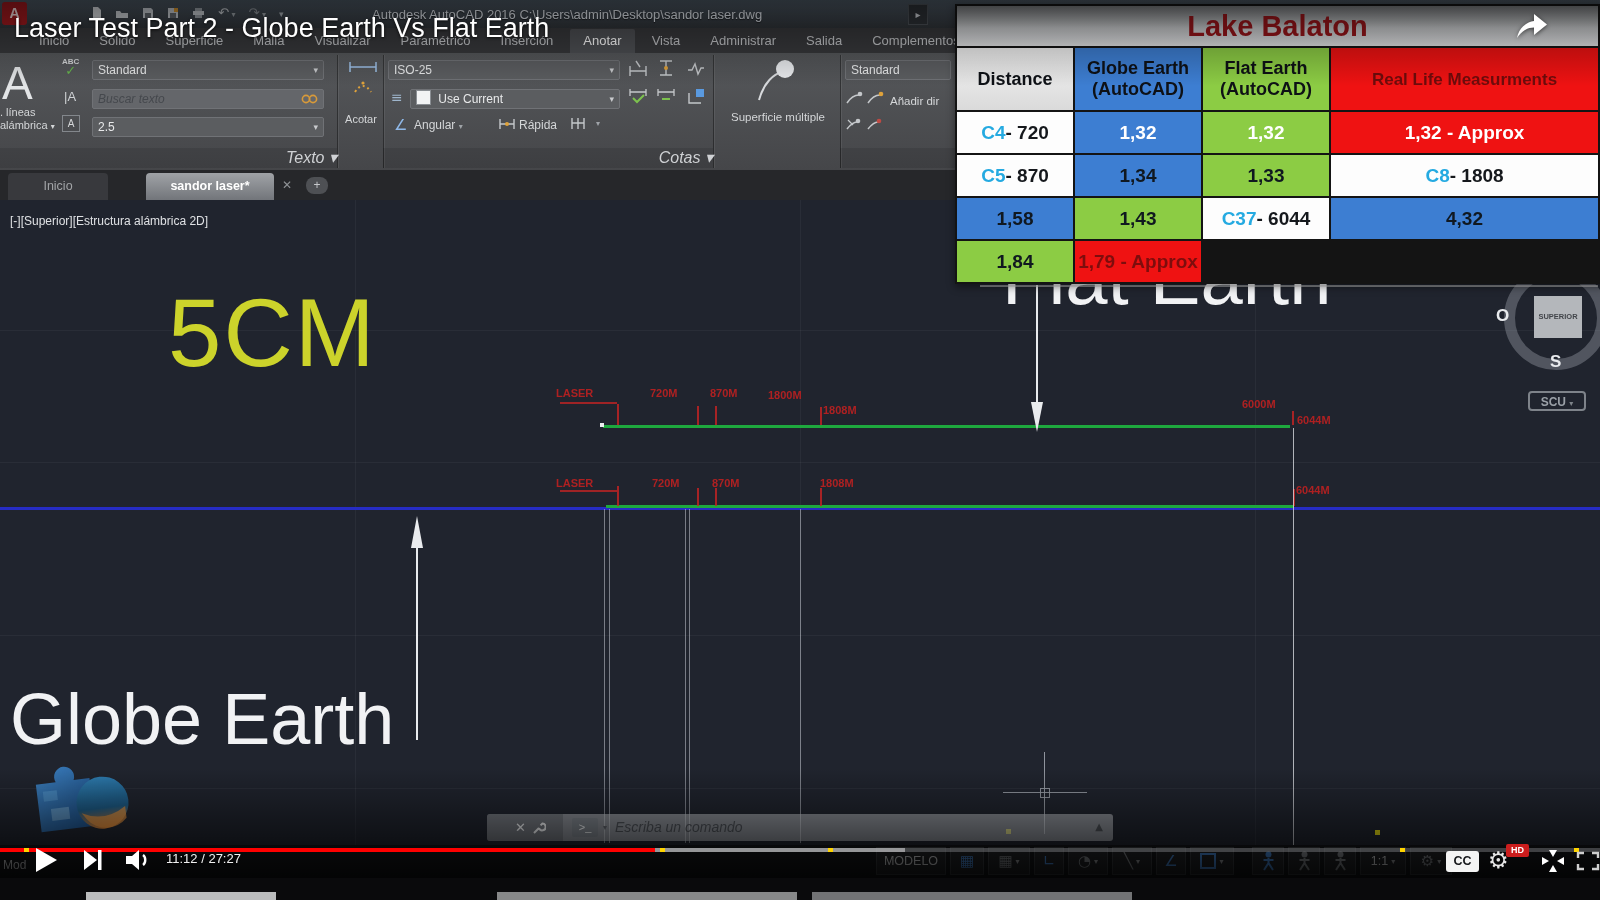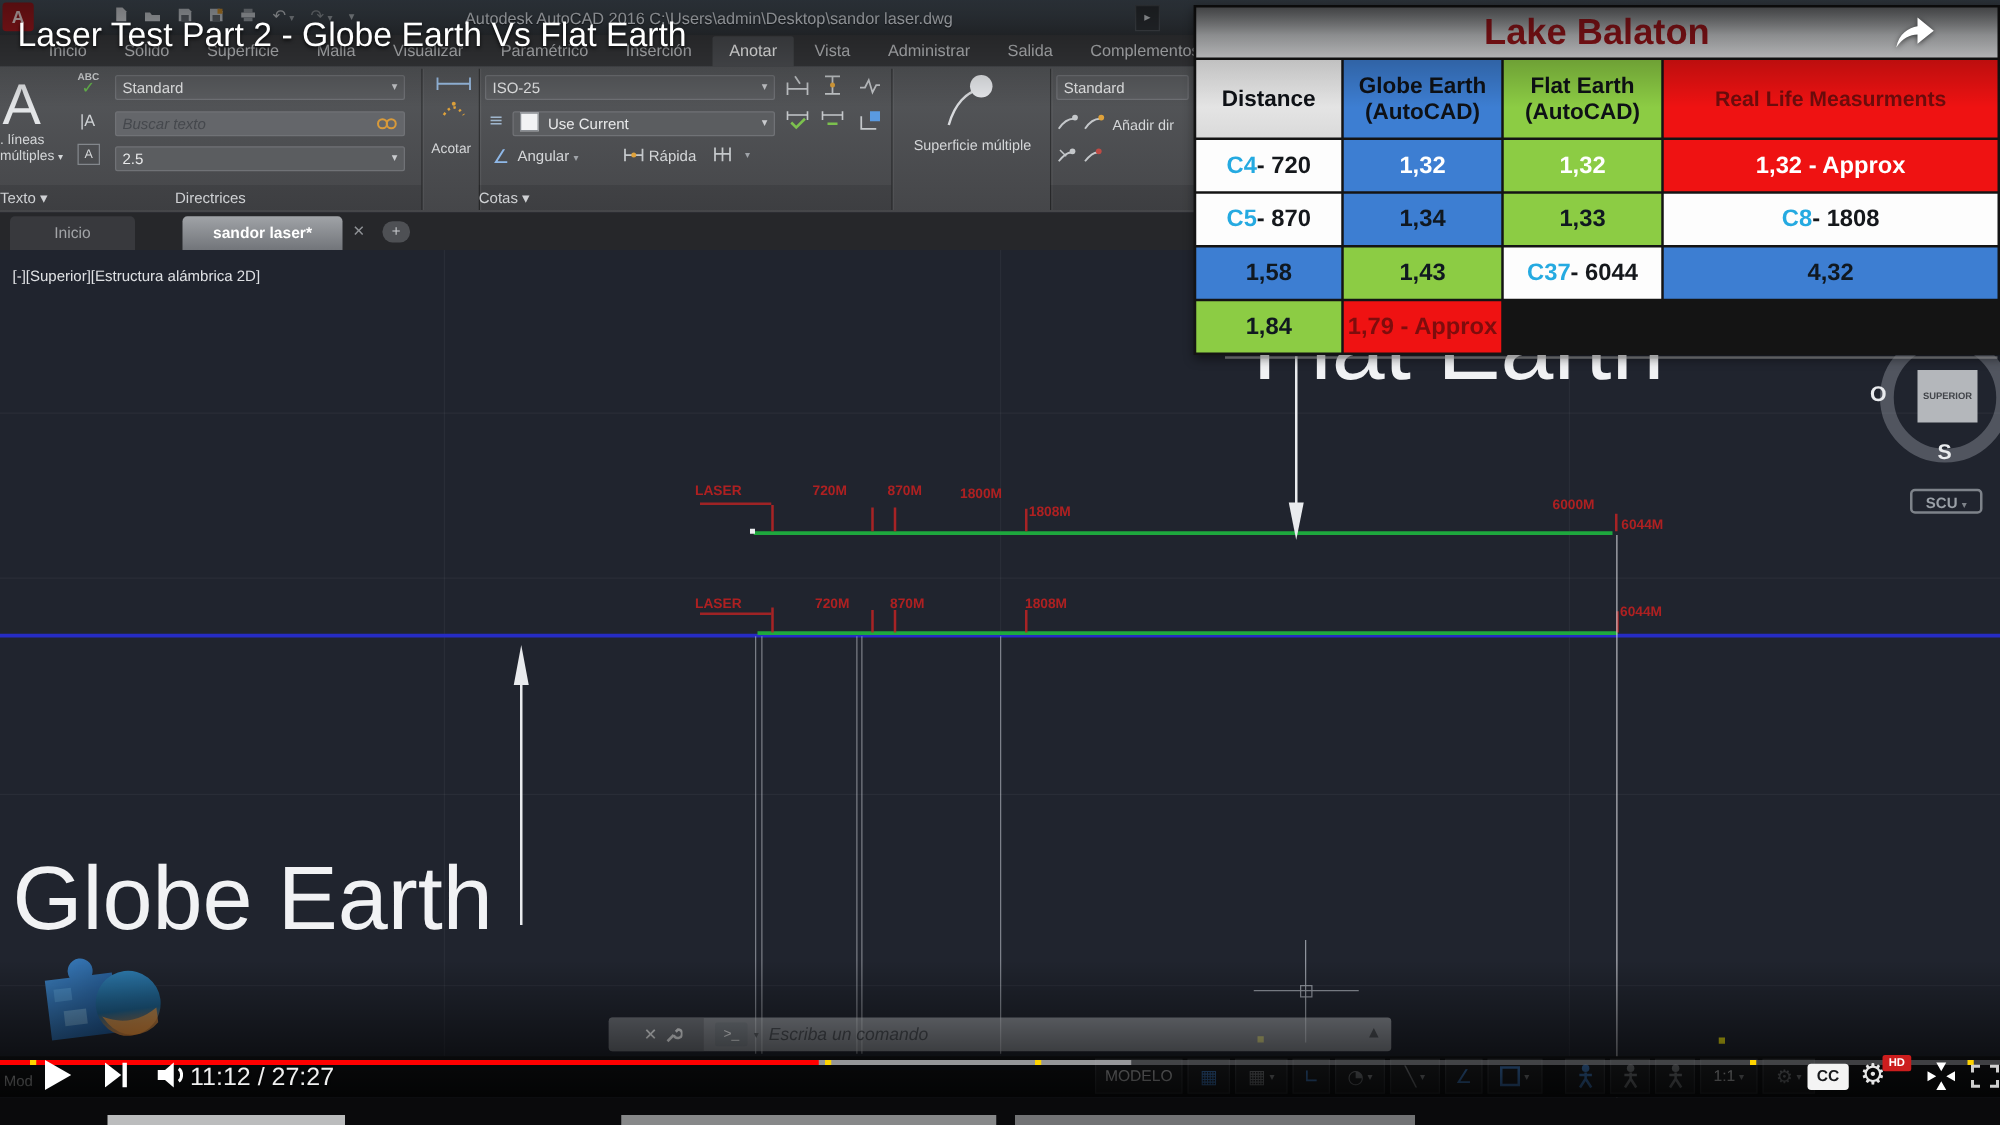--- a/index.html
+++ b/index.html
@@ -25,21 +25,21 @@
     display:flex;align-items:flex-end;padding-left:26px;box-sizing:border-box;gap:4px;}
   .rtab{font-size:13px;color:#c3c5c8;padding:4px 13px 5px;}
   .rtab.active{background:#4d4f53;color:#fff;border-radius:2px 2px 0 0;}
 
   
   .ribbon{left:0;top:53px;width:1600px;height:117px;
     background:linear-gradient(#56585b,#454649);z-index:1;}
   .psep{position:absolute;top:2px;height:113px;width:1px;background:rgba(0,0,0,.38);
     box-shadow:1px 0 0 rgba(255,255,255,.07);}
   .plabelbar{position:absolute;top:95px;height:20px;background:rgba(0,0,0,.10);
-    color:#cfd1d4;font-size:12px;text-align:left;line-height:20px;}
+    color:#cfd1d4;font-size:16px;text-align:right;line-height:20px;font-style:italic;}
   .combo{position:absolute;height:20px;background:#5b5d60;border:1px solid #707276;
     border-radius:2px;color:#e8e9ea;font-size:12px;line-height:18px;padding:0 5px;
     box-sizing:border-box;}
   .combo .car{float:right;color:#c9cbce;font-size:9px;line-height:18px;}
   .rsmall{position:absolute;font-size:11px;color:#d4d6d8;line-height:13px;}
   .g{font-family:"DejaVu Sans",sans-serif;}
   .micon{position:absolute;}
   .micon svg{display:block;}
 
   
@@ -118,21 +118,21 @@
     text-shadow:0 1px 3px rgba(0,0,0,.8);}
   .yt-share{left:1514px;top:12px;z-index:12;filter:drop-shadow(0 1px 2px rgba(0,0,0,.6));}
   .yt-botgrad{left:0;top:768px;width:1600px;height:110px;z-index:9;
     background:linear-gradient(rgba(0,0,0,0),rgba(0,0,0,.82));pointer-events:none;}
   .prog{position:absolute;top:848px;height:4px;z-index:10;}
   .prog.base{left:0;width:1600px;background:rgba(130,133,138,.45);}
   .prog.buf{left:0;width:905px;background:rgba(235,236,238,.5);}
   .prog.played{left:0;width:655px;background:#f00;}
   .admark{position:absolute;top:848px;width:5px;height:4px;background:#ffd400;z-index:11;}
   .yt-ctl{position:absolute;z-index:11;}
-  .yt-time{left:152px;top:851px;font-size:20px;color:#f0f0f0;z-index:11;
+  .yt-time{left:166px;top:851px;font-size:13px;color:#f0f0f0;z-index:11;
     text-shadow:0 1px 2px rgba(0,0,0,.7);}
   .ccbtn{left:1446px;top:851px;width:33px;height:21px;background:#f4f4f4;border-radius:3px;
     color:#16181b;font-size:12.5px;font-weight:bold;text-align:center;line-height:21px;z-index:11;}
   .hdbadge{position:absolute;left:1506px;top:844px;width:23px;height:13px;background:#cc1d1d;
     border-radius:2px;color:#fff;font-size:9px;font-weight:bold;text-align:center;line-height:13px;z-index:12;}
   .gearbtn{left:1488px;top:847px;color:#e6e6e6;font-size:23px;z-index:11;
     font-family:"DejaVu Sans",sans-serif;}
 
   .botstrip{left:0;top:878px;width:1600px;height:22px;background:#0a0a0c;z-index:13;}
   .sliver{position:absolute;top:14px;height:8px;background:#dadcdd;opacity:.85;}
@@ -202,21 +202,21 @@
 
   <div class="abs ribbon">
     <div class="psep" style="left:337px"></div>
     <div class="psep" style="left:383px"></div>
     <div class="psep" style="left:713px"></div>
     <div class="psep" style="left:840px"></div>
 
     <div class="abs" style="left:2px;top:3px;font-size:46px;color:#e3e5e7">A</div>
     <div class="rsmall" style="left:0;top:53px">
       <span>. líneas</span><br>
-      <span>múltiples</span> <span class="g" style="font-size:8px">▾</span>
+      <span>alámbrica</span> <span class="g" style="font-size:8px">▾</span>
     </div>
     <div class="abs" style="left:62px;top:4px;text-align:center">
       <div style="font-size:8px;font-weight:bold;color:#d6d8da">ABC</div>
       <div class="g" style="font-size:13px;color:#67b84e;margin-top:-3px">✓</div>
     </div>
     <div class="abs" style="left:64px;top:36px;font-size:13px;color:#cfd2d5">|A</div>
     <div class="abs" style="left:62px;top:62px;width:16px;height:15px;border:1px solid #83878c;font-size:10px;color:#d6d8da;text-align:center;line-height:15px">A</div>
     <div class="combo" style="left:92px;top:7px;width:232px">
       <span>Standard</span><span class="car g">▾</span>
     </div>
@@ -412,20 +412,21 @@
   <div class="arrowhead-up" style="left:411px;top:516px"></div>
   <div class="arrowshaft" style="left:1036px;top:285px;height:118px"></div>
   <div class="arrowhead-dn" style="left:1031px;top:402px"></div>
 
   <div class="xhair" style="left:1003px;top:792px;width:84px;height:1px"></div>
   <div class="xhair" style="left:1044px;top:752px;width:1px;height:82px"></div>
   <div class="xbox" style="left:1040px;top:788px"></div>
   <div class="ydot" style="left:1006px;top:829px"></div>
   <div class="ydot" style="left:1375px;top:830px"></div>
 
+  <div class="bigtxt nw" style="left:168px;top:278px;font-size:96px;color:#ccd32b;letter-spacing:2px;z-index:1">5CM</div>
   <div class="bigtxt nw" style="left:10px;top:678px;font-size:72px;z-index:1">Globe Earth</div>
   <div class="bigtxt nw" style="left:1002px;top:234px;font-size:76px;z-index:1">Flat Earth</div>
 
   <div class="vcube-ring"></div>
   <div class="vcube-face">SUPERIOR</div>
   <div class="vcube-o">O</div>
   <div class="vcube-s">S</div>
   <div class="scubtn">
     <span>SCU</span> <span class="g" style="font-size:8px;color:#7e838a">▾</span>
   </div>

